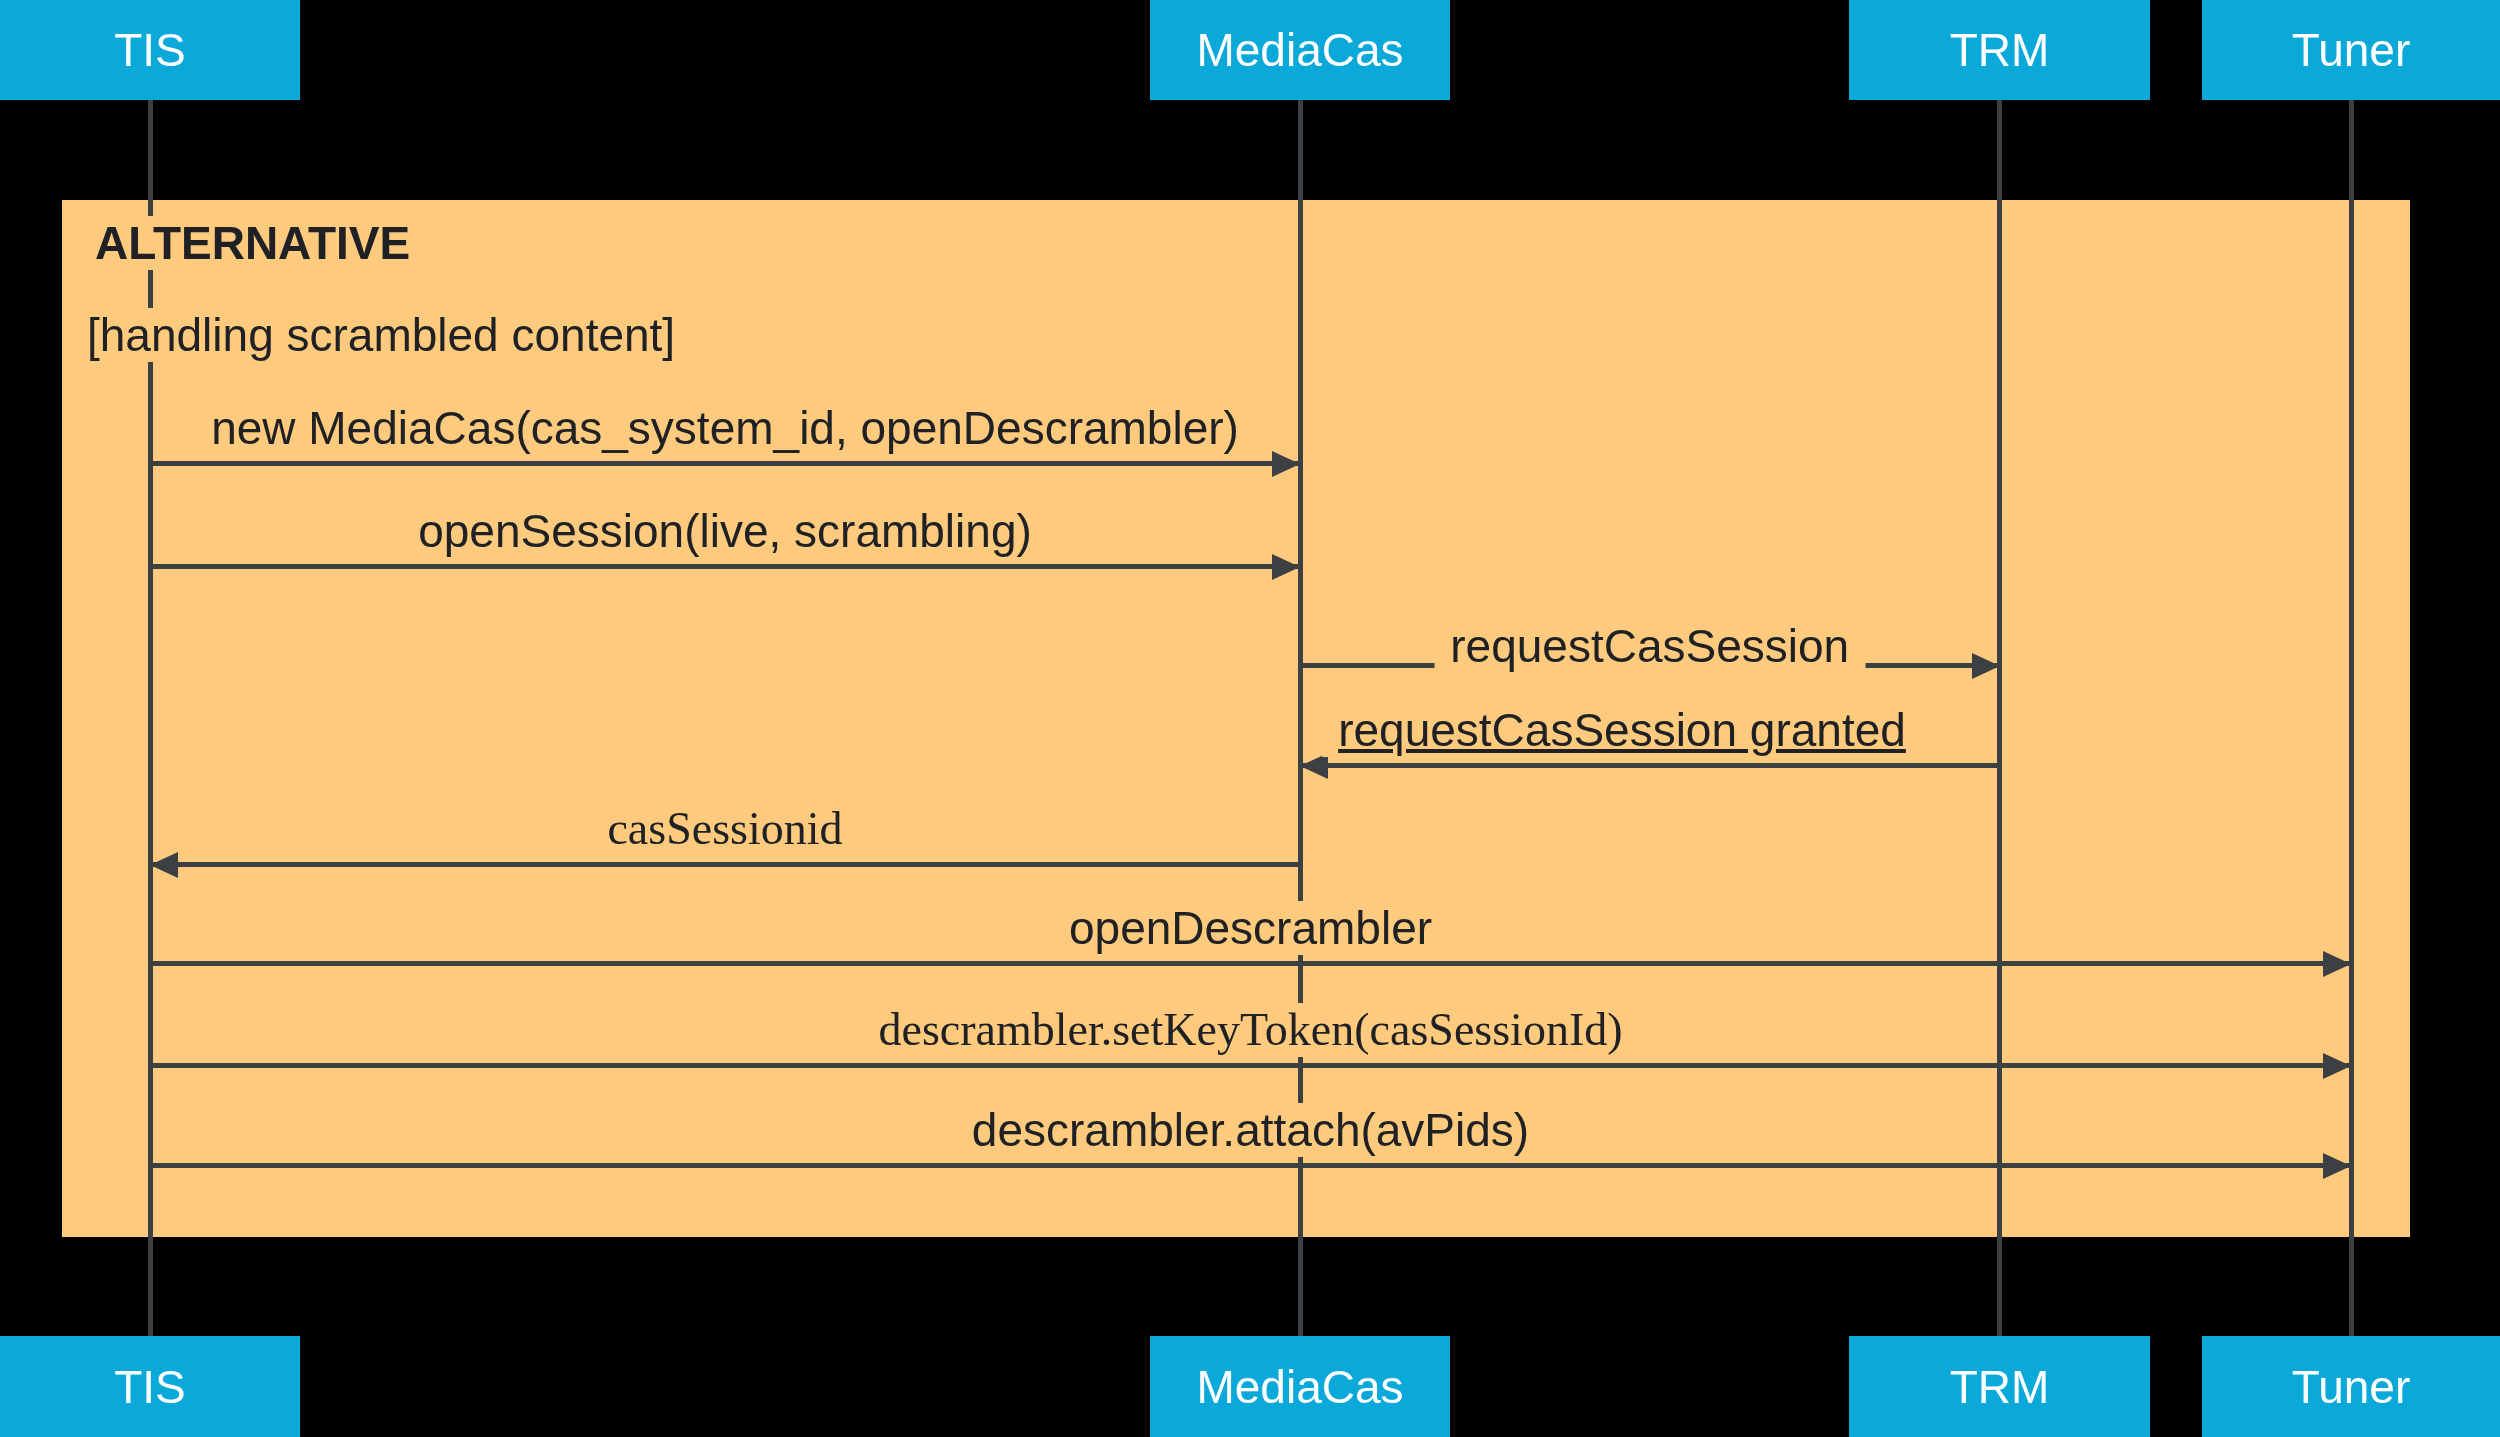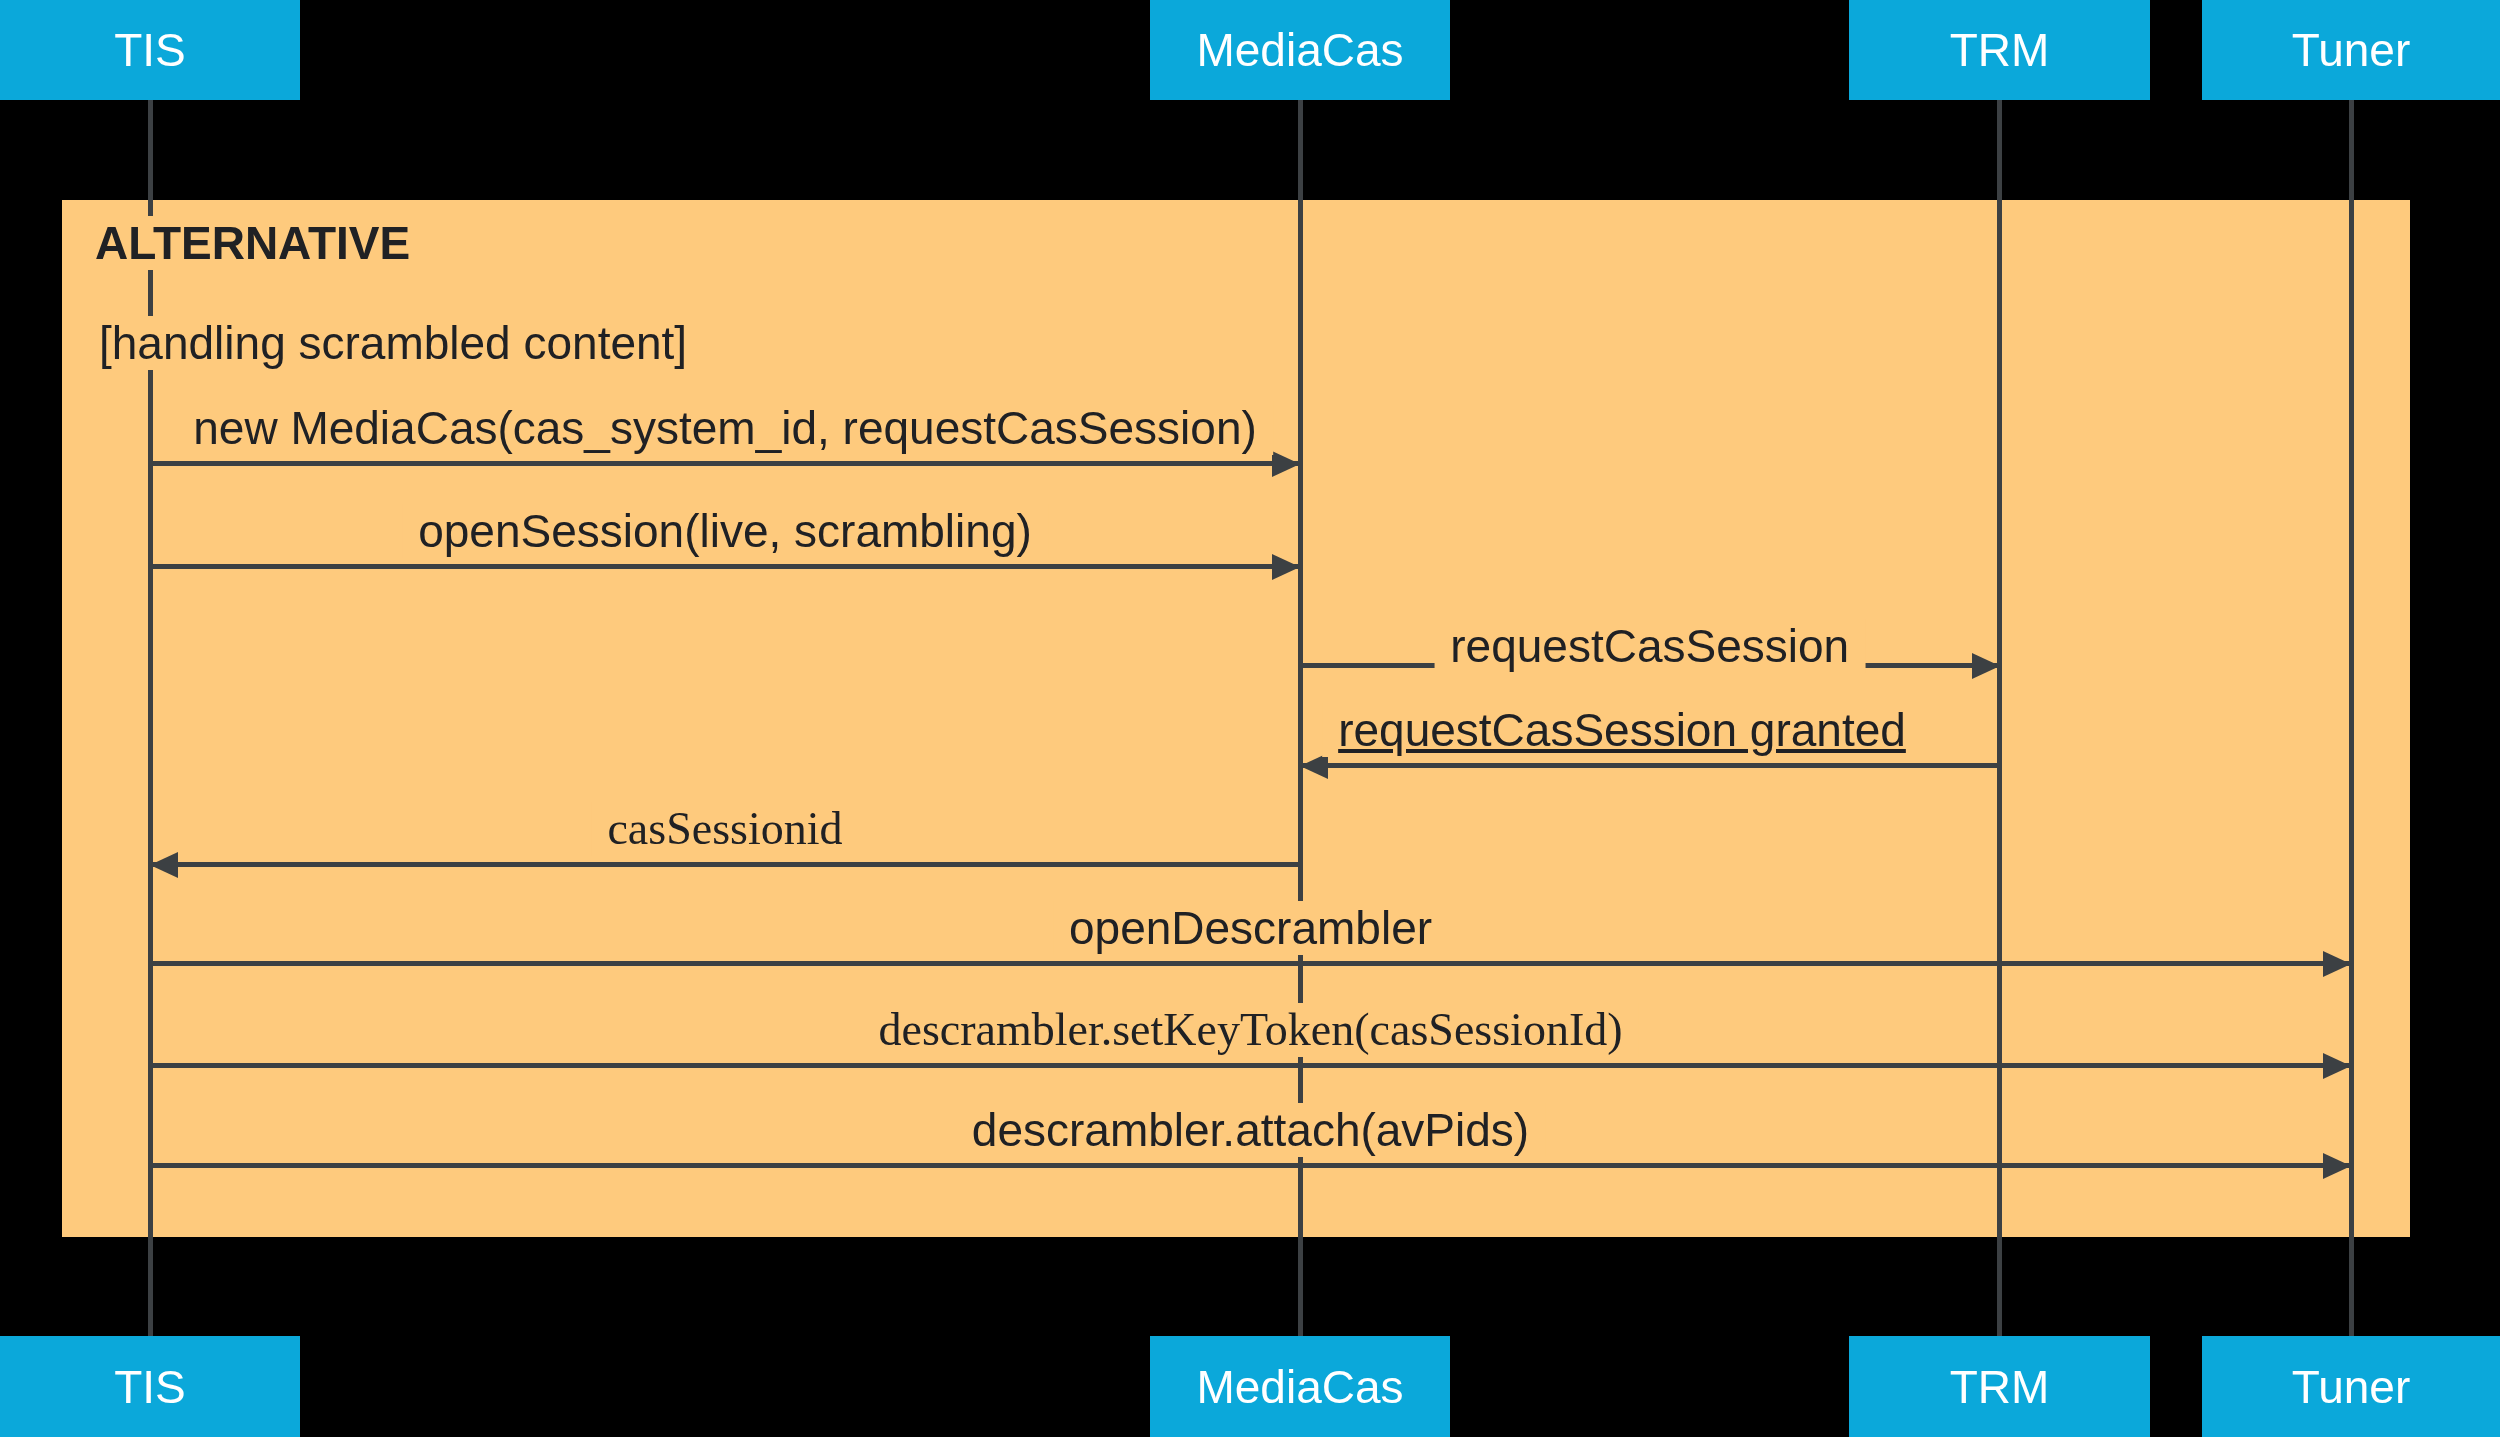--- a/index.html
+++ b/index.html
@@ -53,36 +53,36 @@
     font-size:46px;line-height:54px;padding:0 12px;white-space:nowrap;
   }
   .frame-label.operator{font-weight:bold;}
 </style>
 </head>
 <body>
 
 <div id="diagram">
   <div class="frame" style="left:62px;top:200px;width:2348px;height:1037px;"></div>
   <div class="frame-label operator" style="left:83px;top:216px;">ALTERNATIVE</div>
-  <div class="frame-label" style="left:87px;top:308px;margin-top:8px;">[handling scrambled content]</div>
+  <div class="frame-label" style="left:75px;top:308px;">[handling scrambled content]</div>
 <div class="lifeline" style="left: 147.5px; top: 100px; height: 1236px;"></div>
     <div class="lifeline" style="left: 1297.5px; top: 100px; height: 1236px;"></div>
     <div class="lifeline" style="left: 1997px; top: 100px; height: 1236px;"></div>
     <div class="lifeline" style="left: 2348.5px; top: 100px; height: 1236px;"></div>
     <div class="participant" style="left: 0px; top: 0px; width: 300px; height: 100px;">TIS</div>
     <div class="participant" style="left: 1150px; top: 0px; width: 300px; height: 100px;">MediaCas</div>
     <div class="participant" style="left: 1849px; top: 0px; width: 301px; height: 100px;">TRM</div>
     <div class="participant" style="left: 2202px; top: 0px; width: 298px; height: 100px;">Tuner</div>
     <div class="participant" style="left: 0px; top: 1336px; width: 300px; height: 101px;">TIS</div>
     <div class="participant" style="left: 1150px; top: 1336px; width: 300px; height: 101px;">MediaCas</div>
     <div class="participant" style="left: 1849px; top: 1336px; width: 301px; height: 101px;">TRM</div>
     <div class="participant" style="left: 2202px; top: 1336px; width: 298px; height: 101px;">Tuner</div>
     <div class="msg-line" style="left: 150px; top: 461px; width: 1150px;"></div>
     <div class="arrowhead right" style="left: 1272px; top: 451px;"></div>
-    <div class="msg-label" style="left: 725px; top: 401px;">new MediaCas(cas_system_id, requestCasSession)</div>
+    <div class="msg-label" style="left: 725px; top: 401px;">new MediaCas(cas_system_id, openDescrambler)</div>
     <div class="msg-line" style="left: 150px; top: 564px; width: 1150px;"></div>
     <div class="arrowhead right" style="left: 1272px; top: 554px;"></div>
     <div class="msg-label" style="left: 725px; top: 504px; text-align: center;">openSession(live, scrambling)</div>
     <div class="msg-line" style="left: 1300px; top: 663px; width: 699.5px;"></div>
     <div class="arrowhead right" style="left: 1971.5px; top: 653px;"></div>
     <div class="msg-label" style="left: 1649.75px; top: 603px; margin-top: 16px;">requestCasSession</div>
     <div class="msg-line" style="left: 1300px; top: 763px; width: 699.5px;"></div>
     <div class="arrowhead left" style="left: 1300px; top: 753px;"></div>
     <div class="msg-label" style="left: 1622px; top: 703px; text-decoration: underline;">requestCasSession granted</div>
     <div class="msg-line" style="left: 150px; top: 862px; width: 1150px;"></div>

